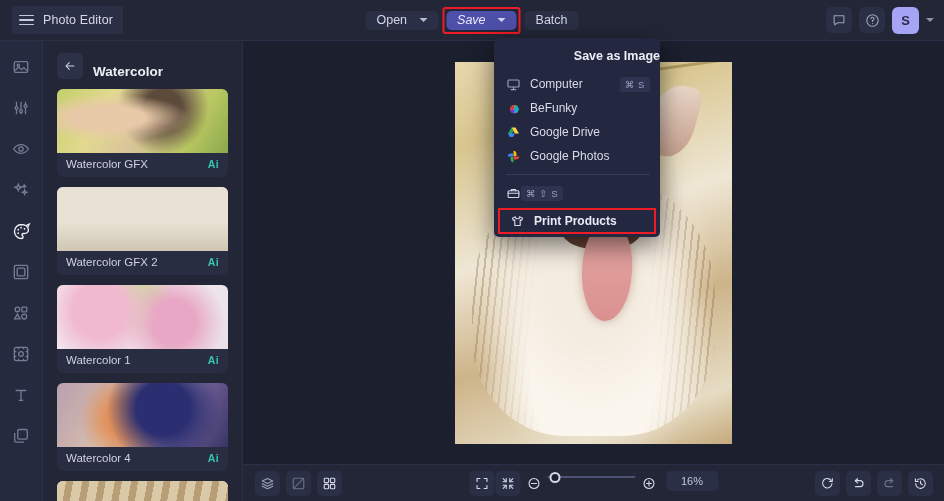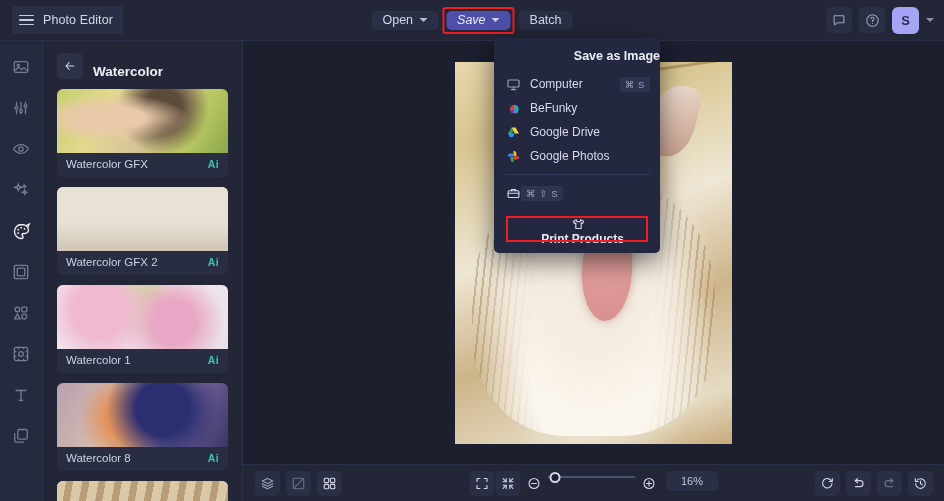--- a/index.html
+++ b/index.html
@@ -27,21 +27,21 @@
   .hamburger { display: flex; flex-direction: column; gap: 3px; width: 15px; }
   .hamburger i { display: block; height: 1.6px; background: #c8cbdb; border-radius: 1px; }
 
   .center-group {
     position: absolute; left: 50%; transform: translateX(-50%);
     display: flex; align-items: center; gap: 8px;
   }
   .tbtn {
     height: 19px; padding: 0 11px; border-radius: 5px;
     background: #2a2f45; color: #d3d6e4; font-size: 12.5px;
-    display: flex; align-items: center; gap: 6px; border: none; cursor: pointer;
+    display: flex; align-items: center; gap: 12px; border: none; cursor: pointer;
     font-family: "Liberation Sans", sans-serif;
   }
   .tbtn.save { background: #4e4fa8; color: #e9e9fb; position: relative; font-style: italic; }
   .save-ring {
     position: absolute; left: -4px; top: -4px; right: -4px; bottom: -4px;
     border: 2.5px solid #ee1c25; border-radius: 3px; pointer-events: none;
   }
   .caret { width: 0; height: 0; border-left: 4px solid transparent;
            border-right: 4px solid transparent; border-top: 4.5px solid currentColor;
            opacity: .85; }
@@ -173,21 +173,21 @@
     cursor: pointer; position: relative;
   }
   .mlabel { color: #d9dce9; font-size: 12px; margin-left: 9px; flex: 1; }
   .mlabel.bold { font-weight: bold; color: #e8eaf4; }
   .shortcut {
     background: #2e3450; color: #9aa0bb; font-size: 9.5px;
     border-radius: 3px; padding: 2px 5px; letter-spacing: .6px;
   }
   .mchev { color: #9096b0; font-size: 11px; }
   .sep { height: 1px; background: #343a57; margin: 6px 10px 6px 12px; }
-  .mitem.highlight { margin: 12px; flex-direction: column; }
+  .mitem.highlight { margin: 4px; }
   .hl-ring {
     position: absolute; left: 0; top: -1px; right: 0; bottom: -1px;
     border: 2.5px solid #ee1c25; pointer-events: none;
   }
   .micon { width: 15px; height: 15px; display: flex; align-items: center; justify-content: center; }
   .micon svg { width: 15px; height: 15px; }
 
   
   .bottombar {
     position: absolute; left: 243px; top: 464px; width: 701px; height: 37px;
@@ -369,21 +369,21 @@
       <div class="card">
         <div class="thumb t3"></div>
         <div class="card-row">
           <span class="card-name">Watercolor 1</span>
           <span class="ai-badge">Ai</span>
         </div>
       </div>
       <div class="card">
         <div class="thumb t4"></div>
         <div class="card-row">
-          <span class="card-name">Watercolor 8</span>
+          <span class="card-name">Watercolor 4</span>
           <span class="ai-badge">Ai</span>
         </div>
       </div>
       <div class="card">
         <div class="thumb t5"></div>
       </div>
     </div>
   </div>
 
   <div class="canvas-area">

